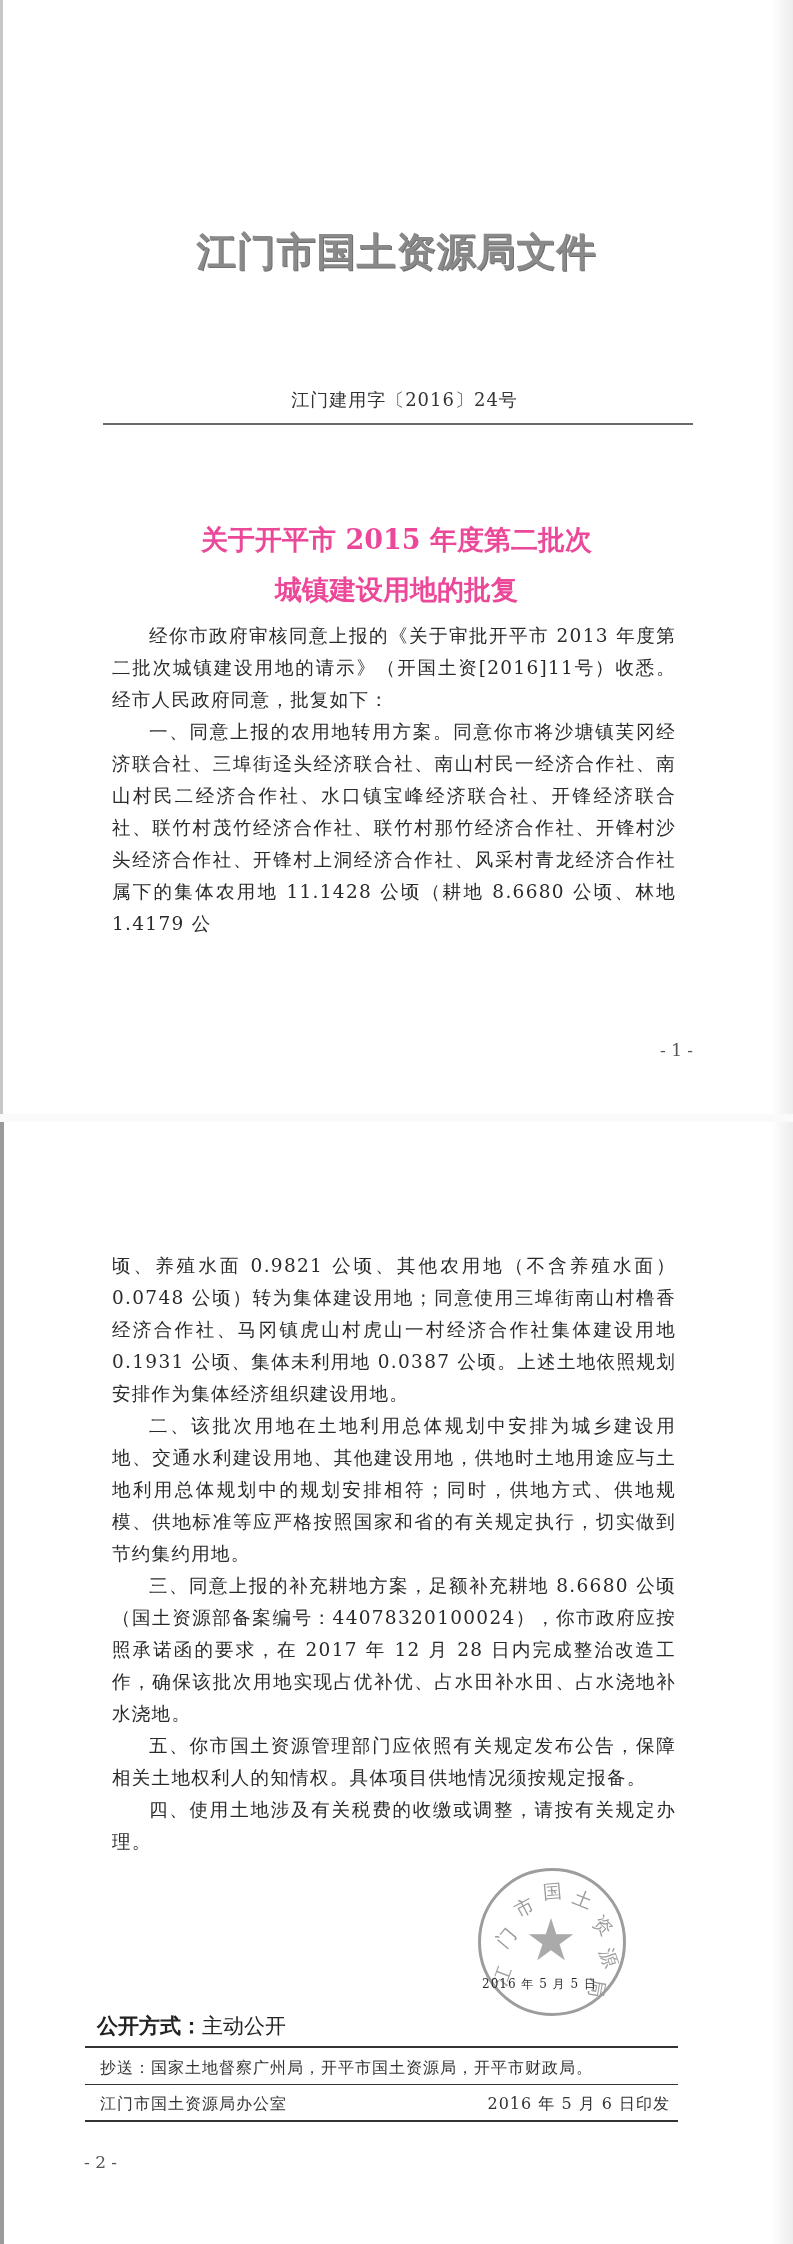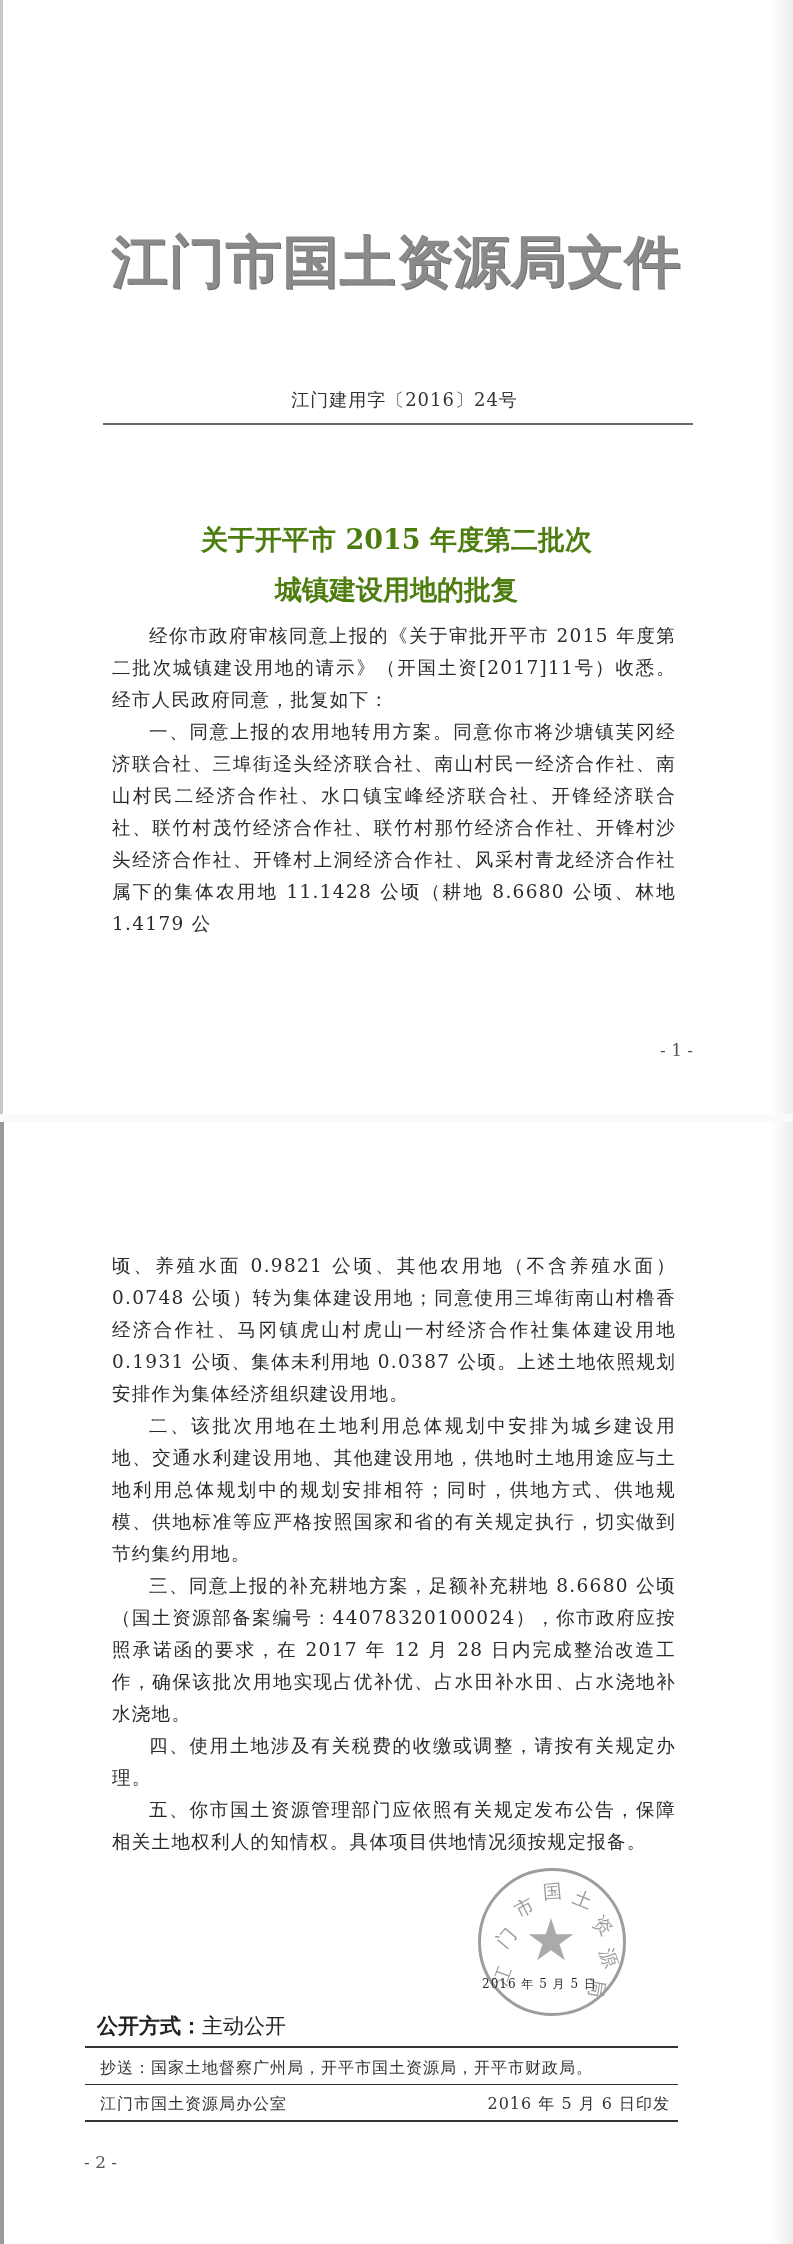--- a/index.html
+++ b/index.html
@@ -14,35 +14,35 @@
     .page-1 { top: 0; height: 1114px; border-left: 3px solid #c8c8c8; box-sizing: border-box; }
     .page-2 { top: 1122px; height: 1122px; border-left: 4px solid #9a9a9a; box-sizing: border-box; }
     .gap { position: absolute; left: 0; top: 1114px; width: 793px; height: 8px; background: #fafafa; }
     .right-shade {
       position: absolute; right: 0; top: 0; width: 22px; height: 100%;
       background: linear-gradient(to right, rgba(255,255,255,0), rgba(225,225,225,0.6));
     }
     .agency-title {
       position: absolute; left: 0; width: 793px; top: 225px; text-align: center;
       font-family: "DejaVu Sans", "Liberation Sans", sans-serif;
-      font-weight: bold; font-size: 56px; letter-spacing: 1px;
+      font-weight: bold; font-size: 39px; letter-spacing: 1px;
       color: #8a8a8a;
       text-shadow: 1px 1px 0 #6e6e6e;
     }
     .doc-number {
       position: absolute; left: 8px; width: 793px; top: 388px; text-align: center;
       font-size: 18px; color: #333; letter-spacing: 1px;
     }
     .red-rule {
       position: absolute; left: 103px; width: 352px; top: 423px; height: 2px;
       background: #6a6a6a;
     }
     .subject {
       position: absolute; left: 0; width: 793px; text-align: center;
-      font-weight: bold; font-size: 27px; color: #4d7c0f;
+      font-weight: bold; font-size: 27px; color: #ec4899;
       font-family: "DejaVu Serif", "Liberation Serif", serif;
     }
     .subject.l1 { top: 522px; }
     .subject.l2 { top: 572px; }
     .body-text {
       position: absolute; left: 112px; width: 564px;
       font-size: 18.5px; line-height: 32px; color: #2a2a2a;
       letter-spacing: 1.3px; text-align: justify;
     }
     .body-text p { margin: 0; }
@@ -91,32 +91,32 @@
 </div>
 
 <div class="agency-title">江门市国土资源局文件</div>
 <div class="doc-number">江门建用字〔2016〕24号</div>
 <div class="red-rule" style="left:103px;width:590px;"></div>
 
 <div class="subject l1">关于开平市 2015 年度第二批次</div>
 <div class="subject l2">城镇建设用地的批复</div>
 
 <div class="body-text" style="top:620px;">
-  <p class="indent">经你市政府审核同意上报的《关于审批开平市 2015 年度第二批次城镇建设用地的请示》（开国土资[2017]11号）收悉。经市人民政府同意，批复如下：</p>
+  <p class="indent">经你市政府审核同意上报的《关于审批开平市 2013 年度第二批次城镇建设用地的请示》（开国土资[2016]11号）收悉。经市人民政府同意，批复如下：</p>
   <p class="indent">一、同意上报的农用地转用方案。同意你市将沙塘镇芙冈经济联合社、三埠街迳头经济联合社、南山村民一经济合作社、南山村民二经济合作社、水口镇宝峰经济联合社、开锋经济联合社、联竹村茂竹经济合作社、联竹村那竹经济合作社、开锋村沙头经济合作社、开锋村上洞经济合作社、风采村青龙经济合作社属下的集体农用地 11.1428 公顷（耕地 8.6680 公顷、林地 1.4179 公</p>
 </div>
 
 <div class="page-num" style="left:660px;top:1040px;">- 1 -</div>
 
 <div class="body-text" style="top:1250px;">
   <p>顷、养殖水面 0.9821 公顷、其他农用地（不含养殖水面）0.0748 公顷）转为集体建设用地；同意使用三埠街南山村橹香经济合作社、马冈镇虎山村虎山一村经济合作社集体建设用地 0.1931 公顷、集体未利用地 0.0387 公顷。上述土地依照规划安排作为集体经济组织建设用地。</p>
   <p class="indent">二、该批次用地在土地利用总体规划中安排为城乡建设用地、交通水利建设用地、其他建设用地，供地时土地用途应与土地利用总体规划中的规划安排相符；同时，供地方式、供地规模、供地标准等应严格按照国家和省的有关规定执行，切实做到节约集约用地。</p>
   <p class="indent">三、同意上报的补充耕地方案，足额补充耕地 8.6680 公顷（国土资源部备案编号：44078320100024），你市政府应按照承诺函的要求，在 2017 年 12 月 28 日内完成整治改造工作，确保该批次用地实现占优补优、占水田补水田、占水浇地补水浇地。</p>
+  <p class="indent">五、你市国土资源管理部门应依照有关规定发布公告，保障相关土地权利人的知情权。具体项目供地情况须按规定报备。</p>
   <p class="indent">四、使用土地涉及有关税费的收缴或调整，请按有关规定办理。</p>
-  <p class="indent">五、你市国土资源管理部门应依照有关规定发布公告，保障相关土地权利人的知情权。具体项目供地情况须按规定报备。</p>
 </div>
 
 <div class="seal">
   <div class="seal-text">
     <span style="left:12px;top:92px;transform:rotate(-70deg);">江</span>
     <span style="left:16px;top:54px;transform:rotate(-50deg);">门</span>
     <span style="left:34px;top:24px;transform:rotate(-28deg);">市</span>
     <span style="left:62px;top:8px;transform:rotate(-5deg);">国</span>
     <span style="left:92px;top:16px;transform:rotate(22deg);">土</span>
     <span style="left:112px;top:42px;transform:rotate(45deg);">资</span>

